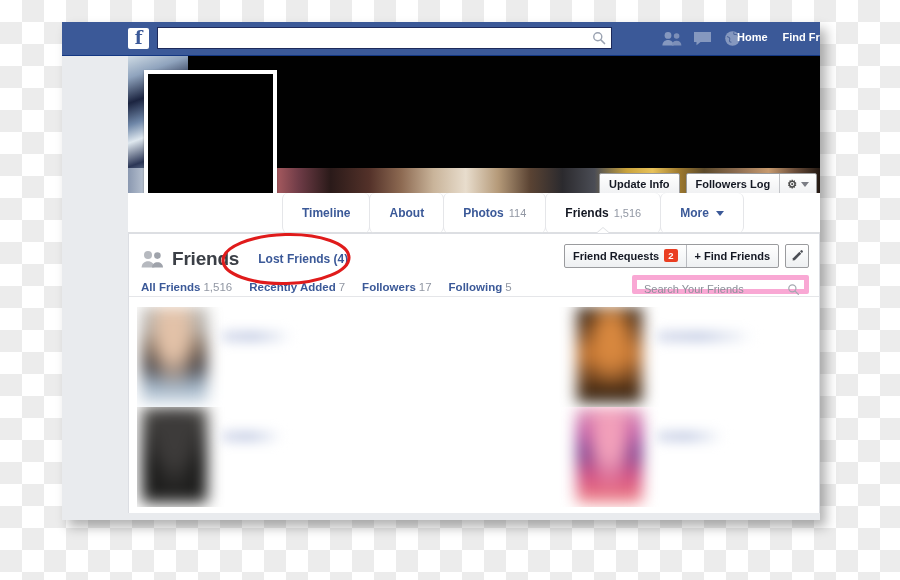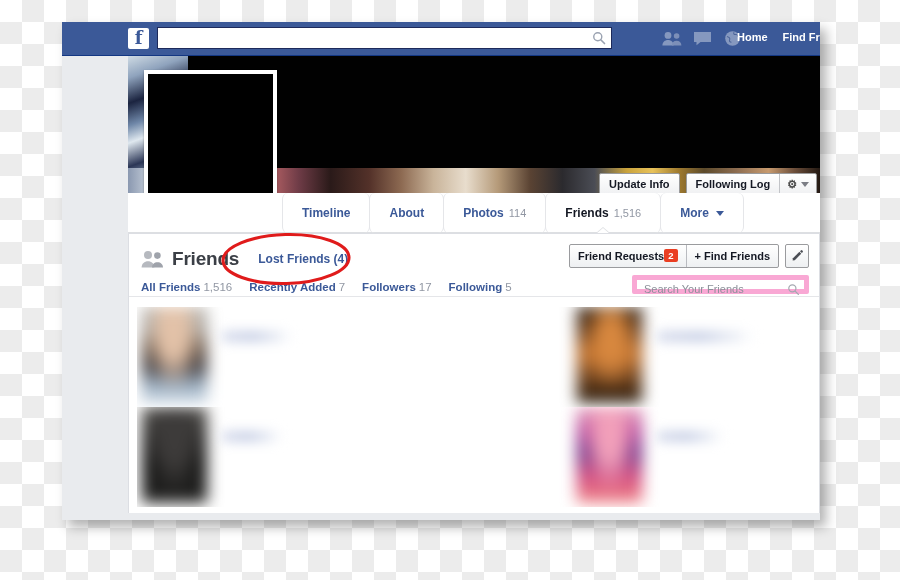--- a/index.html
+++ b/index.html
@@ -336,20 +336,21 @@
     display: flex;
     align-items: stretch;
     border: 1px solid #9a9b9e;
     border-radius: 2px;
     background-image: linear-gradient(#ffffff, #eef0f2);
     overflow: hidden;
   }
   .btn-seg {
     display: flex;
     align-items: center;
+    gap: 5px;
     font-size: 11px;
     font-weight: bold;
     color: #141823;
     padding: 4px 8px 5px 8px;
     cursor: pointer;
     white-space: nowrap;
     line-height: 12px;
   }
   .btn-seg + .btn-seg { border-left: 1px solid #b9bbc0; }
   .badge {
@@ -519,21 +520,21 @@
 
   <div class="cover-wrap">
     <div class="cover-black"></div>
     <div class="cover-left-photo"></div>
     <div class="cover-strip"></div>
     <div class="cover-strip-left"></div>
 
     <div class="cover-actions">
       <div class="cover-btn">Update Info</div>
       <div class="cover-btn-group">
-        <div class="seg">Following Log</div>
+        <div class="seg">Followers Log</div>
         <div class="seg icon-seg">
           <span class="gear-glyph">⚙</span>
           <span class="caret-glyph"></span>
         </div>
       </div>
     </div>
   </div>
 
   <div class="profile-pic"></div>
 

